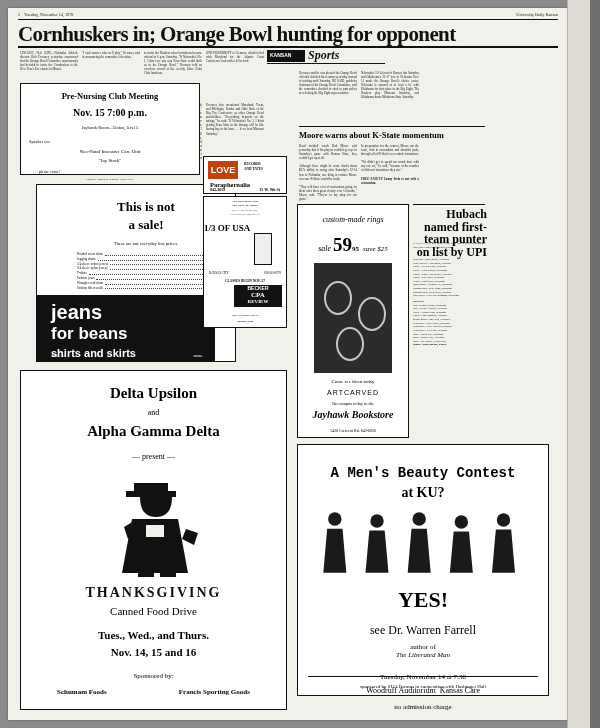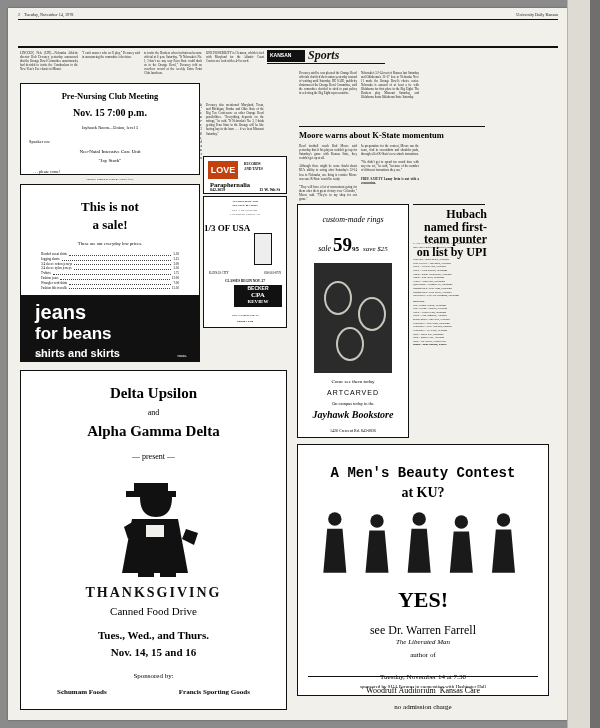--- a/index.html
+++ b/index.html
@@ -25,20 +25,21 @@
 
 <div class="page">
 
   <div class="masthead">
     <span>2</span>
     <span style="margin-left:4px;margin-right:auto;">Tuesday, November 14, 1978</span>
     <span>University Daily Kansan</span>
   </div>
   <div class="rule" style="left:10px;top:11px;width:540px;height:1px;"></div>
 
+  <div class="hl">Cornhuskers in; Orange Bowl hunting for opponent</div>
   <div class="rule" style="left:10px;top:38px;width:540px;height:2px;"></div>
 
   <div class="col" style="left:12px;top:43px;width:58px;">
     <span>LINCOLN, Neb. (UPI)—Nebraska Athletic director Bob Devaney yesterday announced that the Orange Bowl Committee unanimously had decided to invite the Cornhuskers to the New Year's Eve classic in Miami.</span>
   </div>
   <div class="col" style="left:74px;top:43px;width:58px;">
     <span>"I can't answer who we'll play," Devaney said in announcing the committee's decision.</span>
   </div>
   <div class="col" style="left:136px;top:43px;width:58px;">
     <span>to invite the Huskers when invitations became official at 6 p.m. Saturday.</span>
@@ -80,21 +81,21 @@
     <div class="ctr hdr" style="margin-top:7px;font-size:8.5px;">Pre-Nursing Club Meeting</div>
     <div class="ctr hdr" style="margin-top:6px;font-size:10px;">Nov. 15   7:00 p.m.</div>
     <div class="ctr" style="margin-top:7px;font-size:4.4px;">Jayhawk Room—Union, level 5</div>
     <div style="margin-top:9px;margin-left:8px;font-size:4.4px;">Speaker on:</div>
     <div class="ctr" style="margin-top:5px;font-size:5px;">Neo-Natal Intensive Care Unit</div>
     <div class="ctr" style="margin-top:4px;font-size:5px;">"Jay Stork"</div>
     <div style="margin-top:6px;margin-left:12px;font-size:4px;">. . . please come!</div>
     <div class="ctr tiny" style="margin-top:4px;">Partially Funded by Student Activity fees.</div>
   </div>
 
-  <div class="box" style="left:12px;top:176px;width:178px;height:176px;">
+  <div class="box" style="left:28px;top:176px;width:178px;height:176px;padding-left:20px;">
     <div class="ctr hdr" style="margin-top:14px;font-size:13px;">This is not</div>
     <div class="ctr hdr" style="margin-top:2px;font-size:13px;">a sale!</div>
     <div class="ctr" style="margin-top:8px;font-size:4.6px;">These are our everyday low prices.</div>
     <div style="margin:6px 20px 0 20px;">
       <div class="listrow">
           <span>Hooded sweat shirts</span>
           <span class="dotline"></span>
           <span>5.50</span>
         </div>
       <div class="listrow">
@@ -289,22 +290,22 @@
           </g>
         <g transform="translate(194,1)">
             <circle cx="10" cy="10" r="7"></circle>
             <path d="M2 20 h16 l4 45 h-24z"></path>
           </g>
       </g>
     </svg>
 
     <div class="ctr" style="margin-top:10px;font-size:22px;font-weight:bold;">YES!</div>
     <div class="ctr" style="margin-top:10px;font-size:12px;">see Dr. Warren Farrell</div>
+    <div class="ctr" style="margin-top:5px;font-size:7px;">author of</div>
     <div class="ctr" style="font-size:7px;font-style:italic;">The Liberated Man</div>
-    <div class="ctr" style="margin-top:5px;font-size:7px;">author of</div>
     <div class="ctr" style="margin-top:14px;font-size:7px;">Tuesday, November 14 at 7:30</div>
     <div class="ctr" style="margin-top:5px;font-size:8px;">
       <span>Woodruff Auditorium</span>&nbsp;&nbsp;<span>Kansas Care</span>
     </div>
     <div class="ctr" style="margin-top:8px;font-size:7px;">no admission charge</div>
     <div class="rule" style="left:10px;bottom:18px;width:230px;height:1px;"></div>
     <div class="ctr" style="position:absolute;left:0;right:0;bottom:6px;font-size:5px;">sponsored by SUA Forums in cooperation with Hashinger Hall</div>
   </div>
 
 </div>

